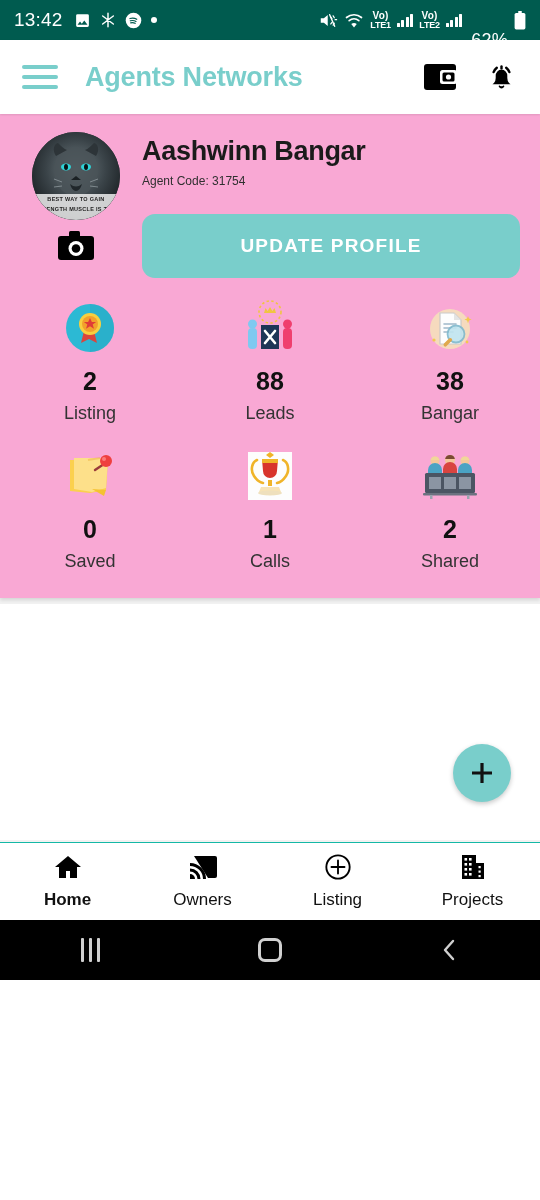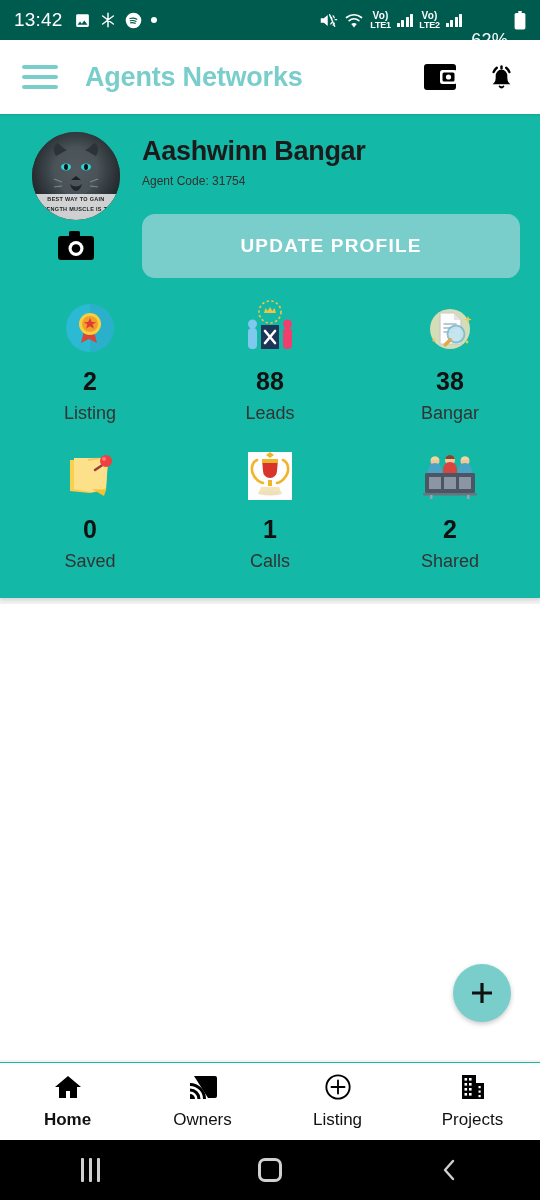--- a/index.html
+++ b/index.html
@@ -1,21 +1,21 @@
 <!DOCTYPE html>
 <html><head>
 <meta charset="utf-8">
 <style>
   * { margin:0; padding:0; box-sizing:border-box; }
   html, body {
     width:540px; height:1200px;
     font-family:"Liberation Sans", sans-serif;
     background:#ffffff; overflow:hidden;
   }
-  #screen { position:relative; width:540px; height:1200px; background:#f2f2f2; }
+  #screen { position:relative; width:540px; height:980px; background:#f2f2f2; }
 
   
   .statusbar{
     height:40px; background:#005b4f; color:#ffffff;
     display:flex; align-items:center; padding:0 14px;
     font-size:19px; letter-spacing:.2px;
   }
   .sb-left{ display:flex; align-items:center; gap:9px; flex:1; }
   .sb-time{ font-size:19px; font-weight:400; margin-right:2px; }
   .sb-right{ display:flex; align-items:center; gap:6px; }
@@ -40,21 +40,21 @@
   .hamburger{ width:36px; display:flex; flex-direction:column; gap:6px; cursor:pointer; }
   .hamburger span{ display:block; height:4px; border-radius:2px; background:#79cecb; }
   .app-title{
     margin-left:27px; font-size:27px; font-weight:bold; color:#79cecb;
     letter-spacing:-.2px; flex:1;
   }
   .appbar-actions{ display:flex; align-items:center; gap:28px; }
   .ic-btn{ cursor:pointer; display:flex; align-items:center; justify-content:center; }
 
   
-  .card{ background:#14b8a6; box-shadow:0 2px 4px rgba(0,0,0,.13); }
+  .card{ background:#f9a8d4; box-shadow:0 2px 4px rgba(0,0,0,.13); }
   .profile{ display:flex; padding:18px 20px 0 20px; }
   .avatar-col{ width:112px; display:flex; flex-direction:column; align-items:center; }
   .avatar{
     width:88px; height:88px; border-radius:50%; overflow:hidden; position:relative;
     background:#2b3236;
   }
   .avatar .lion{ position:absolute; inset:0; }
   .av-cap{
     position:absolute; left:0; right:0; bottom:0; height:26px;
     background:rgba(245,245,245,.82);

